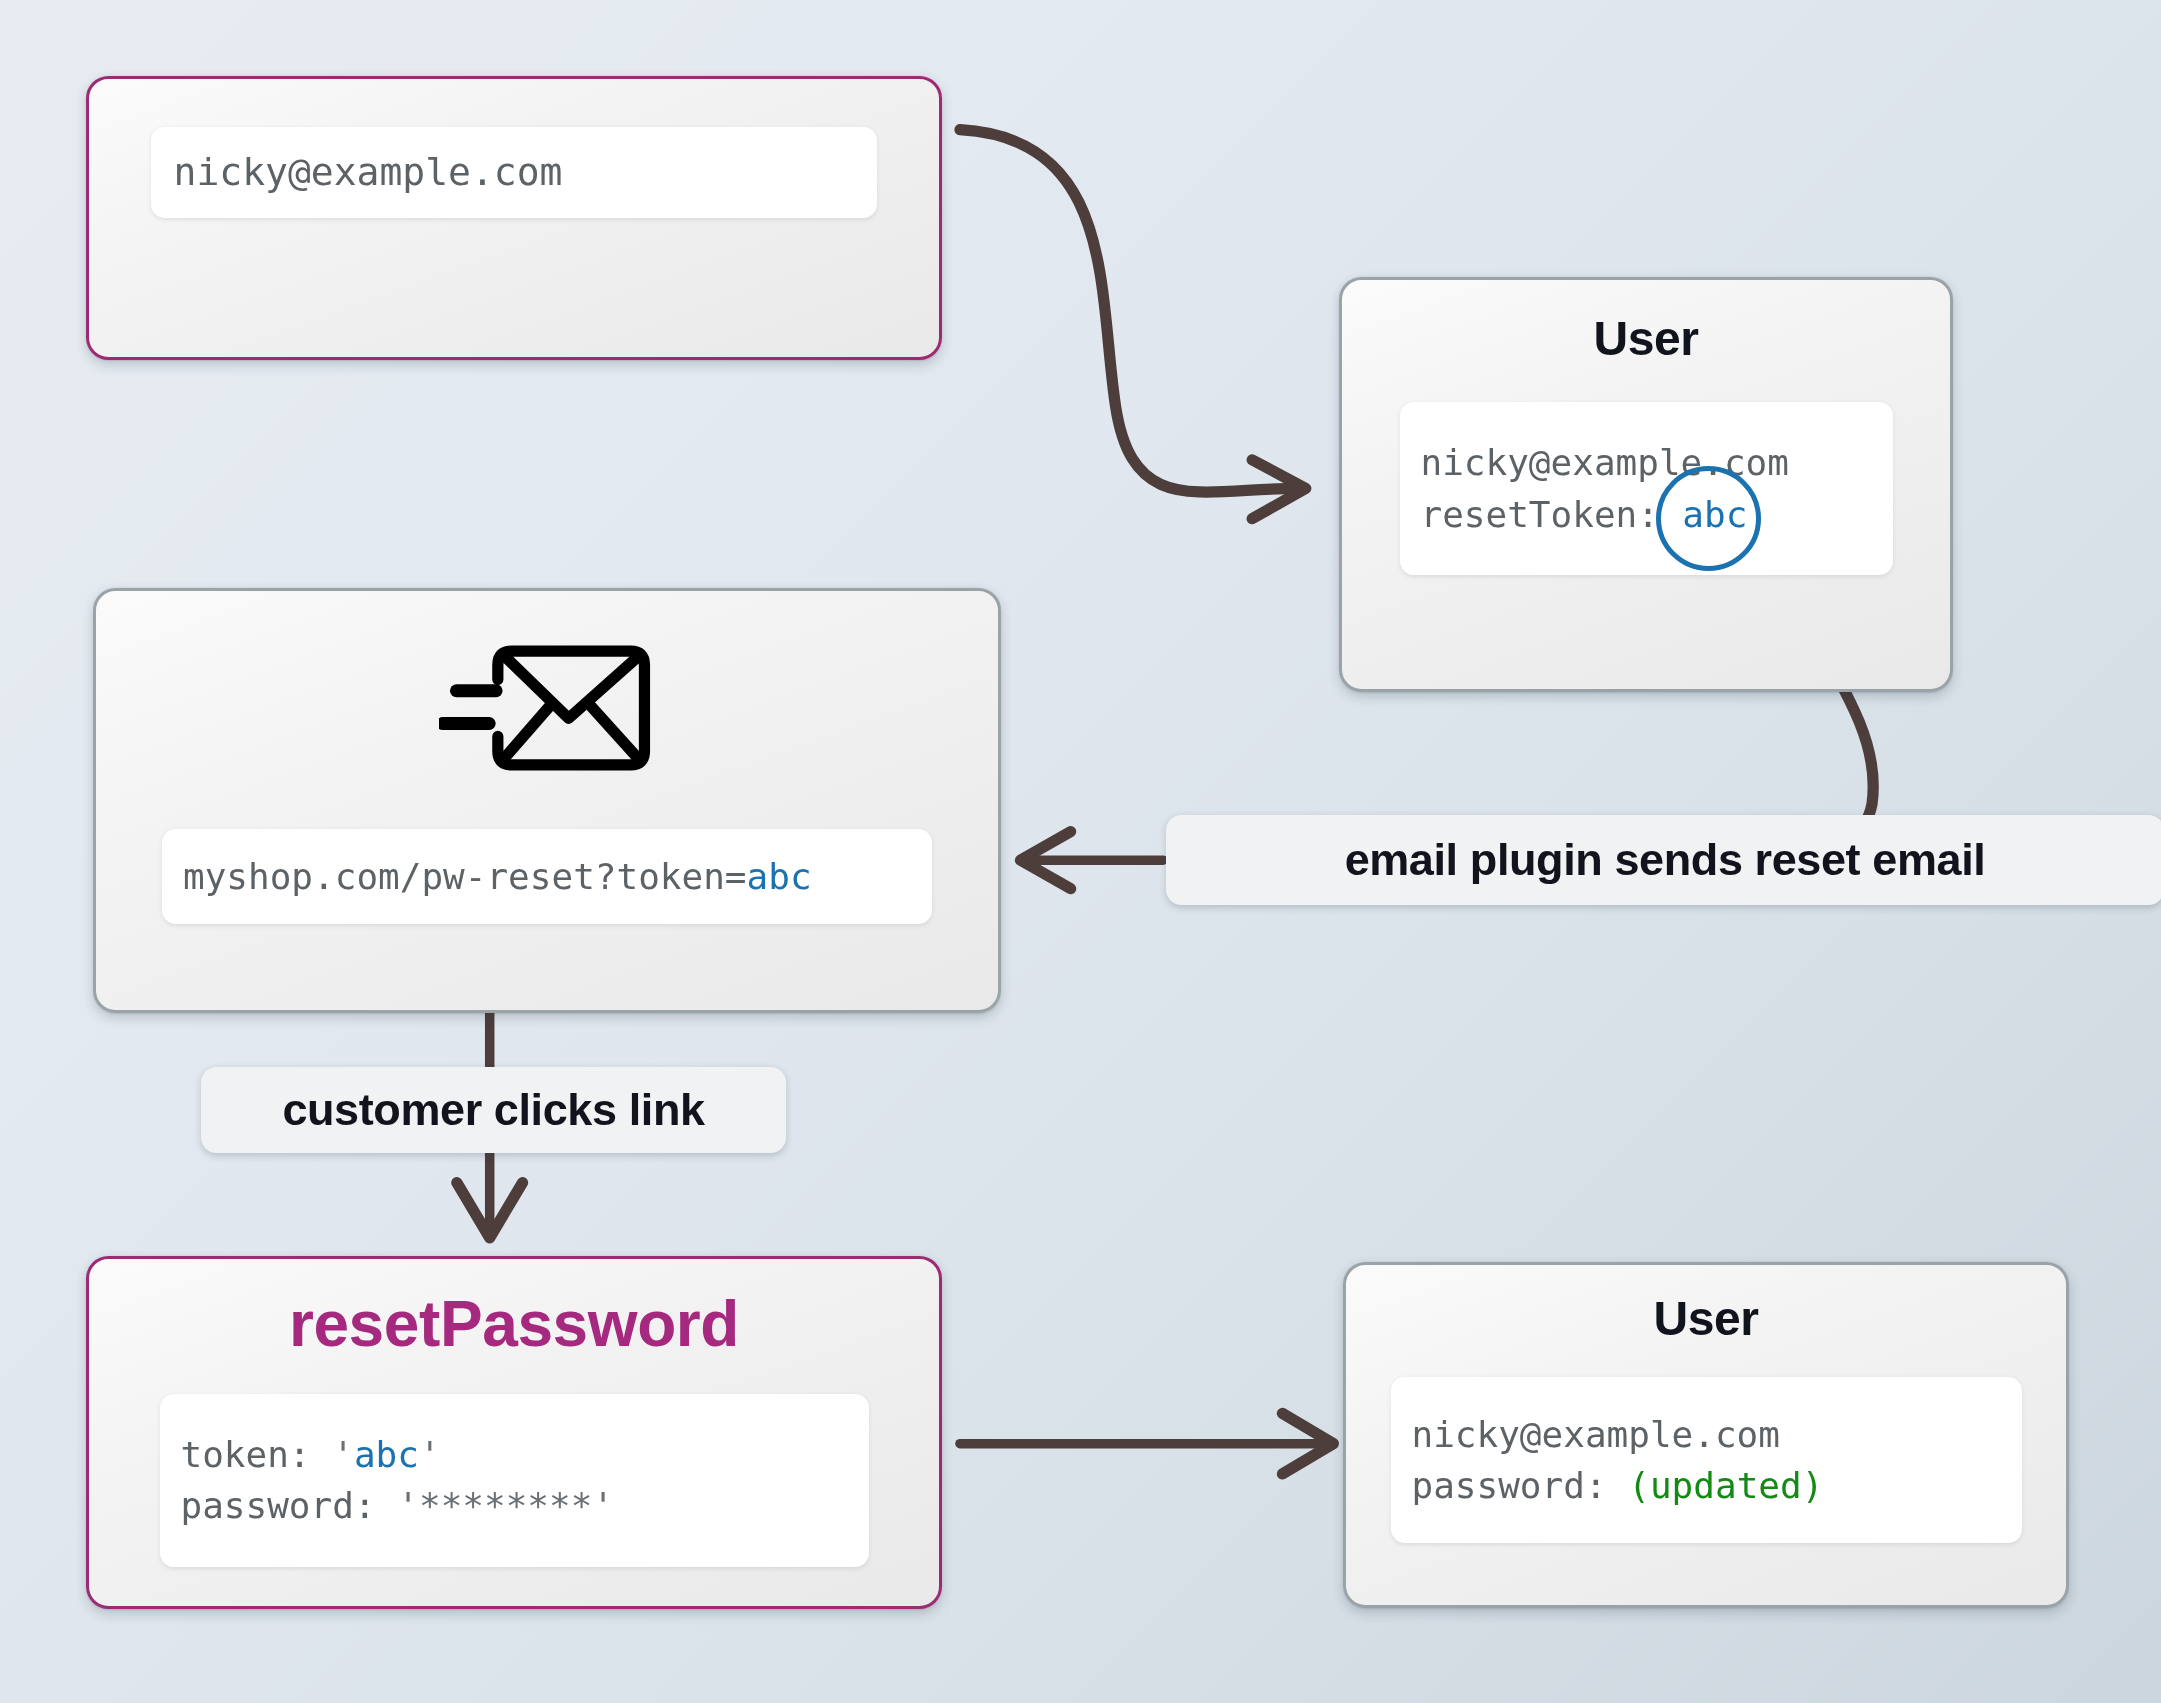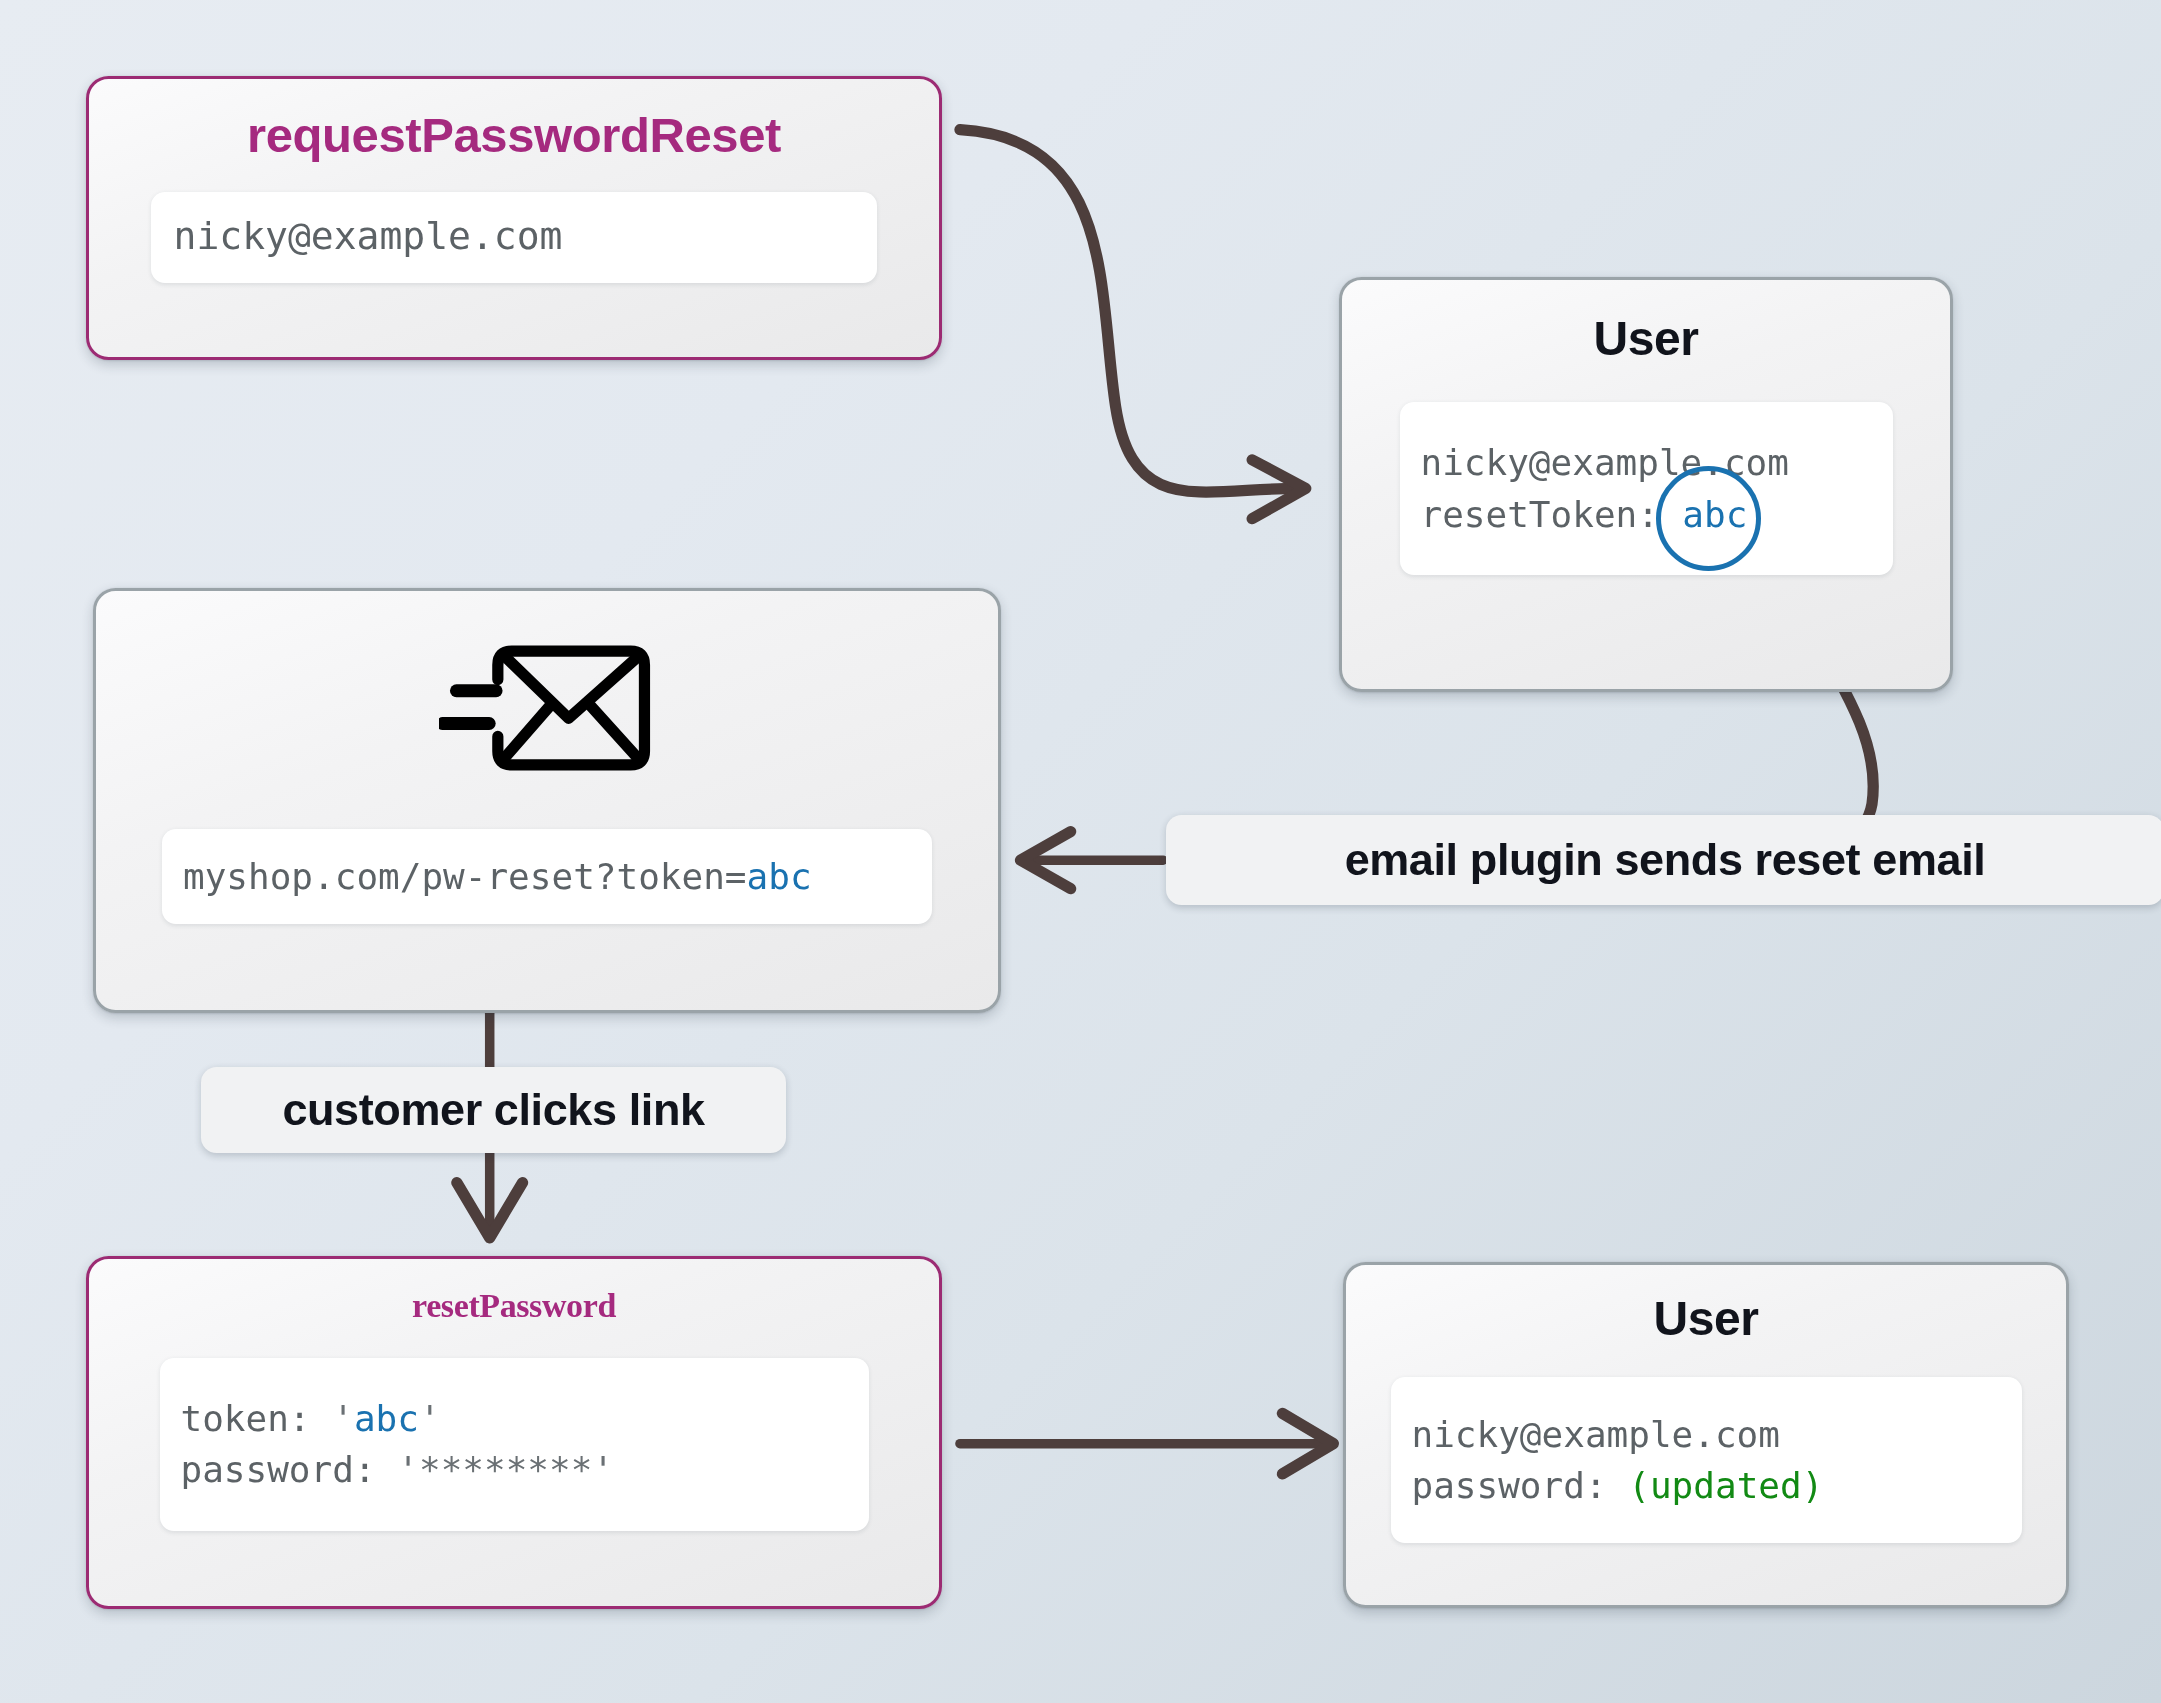--- a/index.html
+++ b/index.html
@@ -144,21 +144,20 @@
       <path d="M 528 1368 L 566 1432 L 604 1368" fill="none" stroke="#4d3e3c" stroke-width="13" stroke-linecap="round" stroke-linejoin="round"></path>
     </g>
 
     <g>
       <path d="M 1110 1670 L 1530 1670" fill="none" stroke="#4d3e3c" stroke-width="11" stroke-linecap="round"></path>
       <path d="M 1483 1635 L 1542 1670 L 1483 1705" fill="none" stroke="#4d3e3c" stroke-width="13" stroke-linecap="round" stroke-linejoin="round"></path>
     </g>
   </svg>
 
   <div class="node accent" style="left:86px; top:76px; width:856px; height:284px; padding:19px 26px 0 26px;">
-    <div class="node-title accent" style="font-size:49px; margin-top:8.6px;">requestPasswordReset</div>
     <div class="panel" style="width:726px; height:91px; margin-top:29px; padding:0 22.5px; font-size:38px;">
       <div class="line">nicky@example.com</div>
     </div>
   </div>
 
   <div class="node gray" style="left:1339px; top:277px; width:614px; height:415px; padding:19px 26px 0 26px;">
     <div class="node-title dark" style="font-size:48px; margin-top:12px;">User</div>
     <div class="panel" style="width:493px; height:173px; margin-top:36px; padding:0 21px; font-size:36px;">
       <div class="line">nicky@example.com</div>
       <div class="line"><span>resetToken:</span><span class="circled"> <span class="tok-blue">abc</span><span class="ring"></span></span></div>
@@ -182,21 +181,21 @@
         <line x1="4" y1="98" x2="58" y2="98" stroke="#000000" stroke-width="15" stroke-linecap="round"></line>
       </svg>
     </div>
 
     <div class="panel" style="width:770px; height:95px; margin-top:52px; padding:16px 21px; font-size:36px;">
       <div class="line"><span>myshop.com/pw-reset?token=</span><span class="tok-blue">abc</span></div>
     </div>
   </div>
 
   <div class="node accent" style="left:86px; top:1256px; width:856px; height:353px; padding:17.3px 26px 0 26px;">
-    <div class="node-title accent" style="font-size:34px; margin-top:10.4px;font-family:Liberation Serif, serif;">resetPassword</div>
+    <div class="node-title accent" style="font-size:64px; margin-top:10.4px;">resetPassword</div>
     <div class="panel" style="width:709px; height:173px; margin-top:33px; padding:4px 21px; font-size:36px;">
       <div class="line"><span>token:</span> <span class="tok-gray">'</span><span class="tok-blue">abc</span><span class="tok-gray">'</span></div>
       <div class="line"><span>password:</span> <span class="tok-gray">'</span><span class="tok-gray">********</span><span class="tok-gray">'</span></div>
     </div>
   </div>
 
   <div class="node gray" style="left:1343px; top:1262px; width:726px; height:346px; padding:15.6px 26px 0 26px;">
     <div class="node-title dark" style="font-size:48px; margin-top:10.4px;">User</div>
     <div class="panel" style="width:631px; height:166px; margin-top:31px; padding:0 21px; font-size:36px;">
       <div class="line">nicky@example.com</div>

